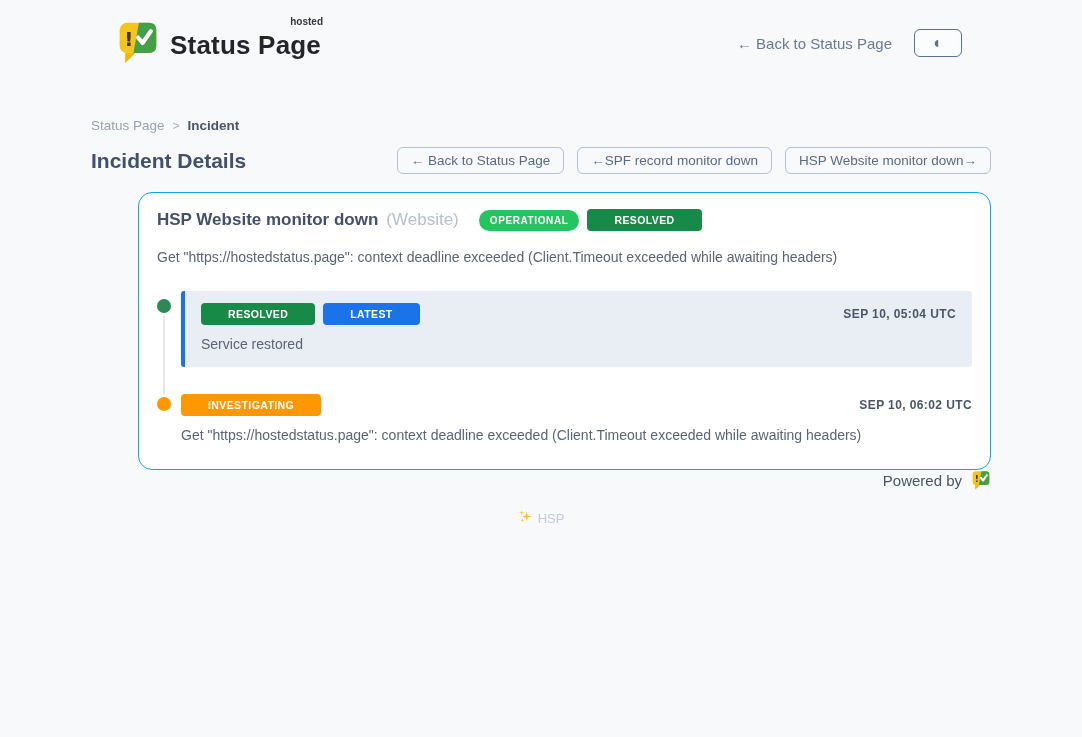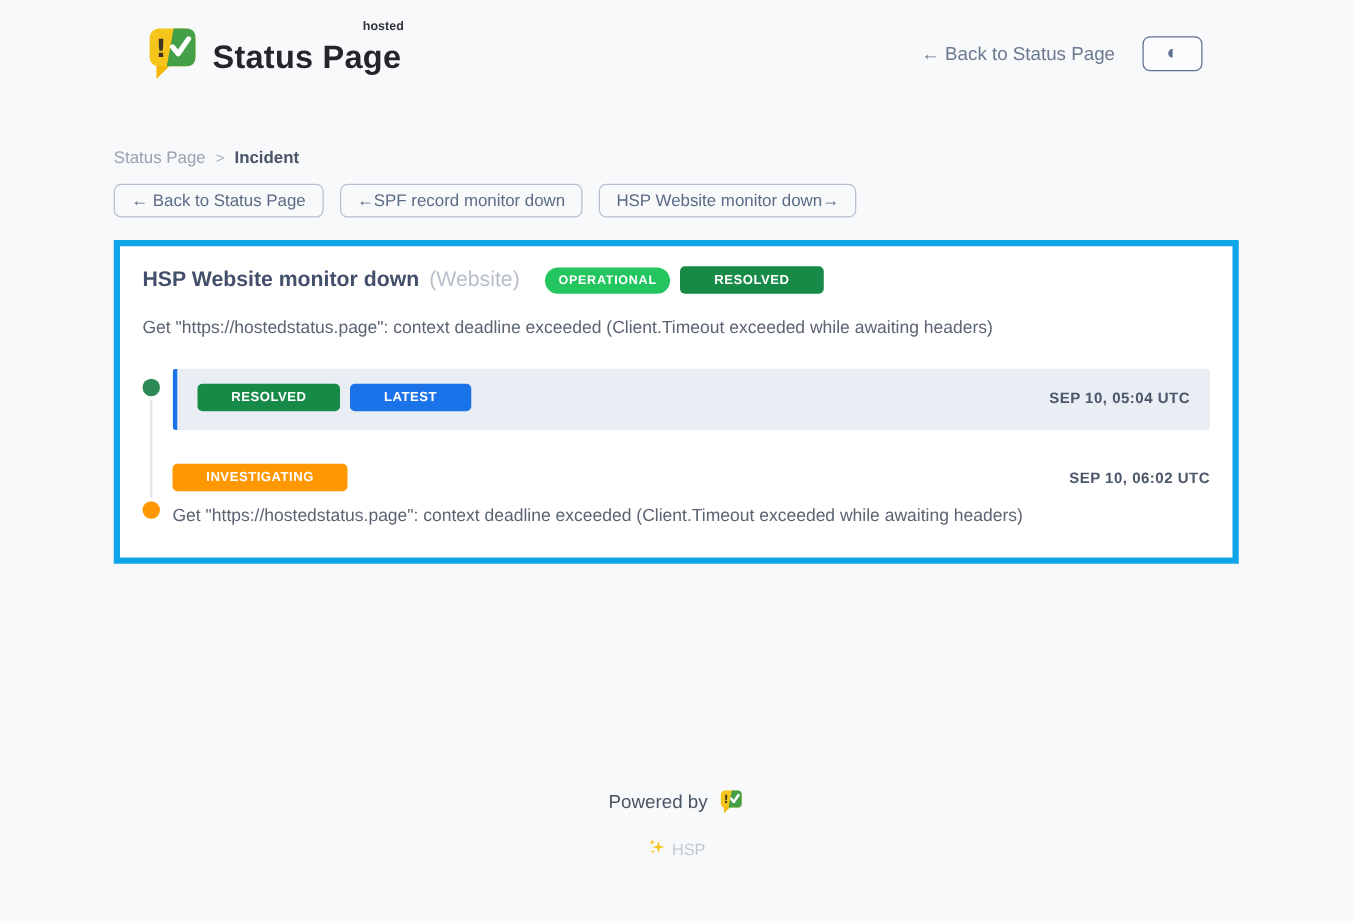--- a/index.html
+++ b/index.html
@@ -35,22 +35,22 @@
   .heading-row { display:flex; align-items:center; justify-content:space-between; margin-top:14px; }
   .page-title { font-size:21px; font-weight:700; color:#44506b; }
   .nav-btns { display:flex; gap:13px; }
   .nav-btn {
     height:27px; padding:0 13px; font-size:13.5px; color:#5a6b85;
     background:transparent; border:1px solid #b6c0cf; border-radius:6px;
     cursor:pointer; font-family:inherit; white-space:nowrap;
   }
   
   .card {
-    margin-top:18px; background:#ffffff; border:5px solid #0ea5e9;
-    border-radius:0; padding:16px 18px 26px;
+    margin-top:18px; background:#ffffff; border:1px solid #0ea5e9;
+    border-radius:14px; padding:16px 18px 26px;margin-left:47px;
   }
   .card-title-row { display:flex; align-items:center; gap:8px; }
   .incident-title { font-size:17px; font-weight:700; color:#44506b; }
   .incident-component { font-size:17px; font-weight:500; color:#b7bfca; }
   .pill {
     display:inline-block; margin-left:12px; padding:5px 11px; border-radius:999px;
     font-size:10px; font-weight:700; color:#fff; letter-spacing:0.6px;
   }
   .tag {
     display:inline-block; padding:5px 27px; border-radius:4px;
@@ -71,21 +71,21 @@
   .tl-entry-box {
     margin-left:24px; background:#e9edf4; border-left:4px solid #1a73e8;
     border-radius:3px; padding:12px 16px 15px;
   }
   .tl-head { display:flex; align-items:center; justify-content:space-between; }
   .tl-badges { display:flex; gap:8px; }
   .tl-time { font-size:12px; font-weight:700; color:#4a5568; letter-spacing:0.4px; }
   .tl-msg { margin-top:11px; font-size:14px; color:#5b6472; }
   .tl-entry-plain { margin-left:24px; margin-top:27px; }
   
-  .footer { margin-top:180px; text-align:center; }
+  .footer { text-align:right; }
   .powered { display:inline-flex; align-items:center; gap:9px; font-size:15px; color:#4a5563; cursor:pointer; }
   .copyright { margin-top:18px; font-size:13px; color:#c3cad3; display:flex; justify-content:center; align-items:center; gap:5px; }
   .logo-svg { display:block; }
 </style>
 </head>
 <body>
 
 <div class="header">
   <div class="brand">
     <span>
@@ -112,20 +112,21 @@
 
 <div class="main">
 
   <div class="breadcrumb">
     <span class="crumb-root">Status Page</span>
     <span class="crumb-sep">&gt;</span>
     <span class="crumb-current">Incident</span>
   </div>
 
   <div class="heading-row">
+    <div class="page-title">Incident Details</div>
     <div class="nav-btns">
       <button class="nav-btn">← Back to Status Page</button>
       <button class="nav-btn">←SPF record monitor down</button>
       <button class="nav-btn">HSP Website monitor down→</button>
     </div>
   </div>
 
   <div class="card">
 
     <div class="card-title-row">
@@ -144,20 +145,21 @@
       <div class="tl-dot tl-dot-2" style="background-color: rgb(255, 152, 0);"></div>
 
       <div class="tl-entry-box">
         <div class="tl-head">
           <div class="tl-badges">
             <span class="tag" style="background-color: rgb(23, 138, 71);">RESOLVED</span>
             <span class="tag" style="background-color: rgb(26, 115, 232);">LATEST</span>
           </div>
           <span class="tl-time">SEP 10, 05:04 UTC</span>
         </div>
+        <div class="tl-msg">Service restored</div>
       </div>
 
       <div class="tl-entry-plain">
         <div class="tl-head">
           <div class="tl-badges">
             <span class="tag" style="background-color: rgb(255, 152, 0);">INVESTIGATING</span>
           </div>
           <span class="tl-time">SEP 10, 06:02 UTC</span>
         </div>
         <div class="tl-msg">Get "https://hostedstatus.page": context deadline exceeded (Client.Timeout exceeded while awaiting headers)</div>

